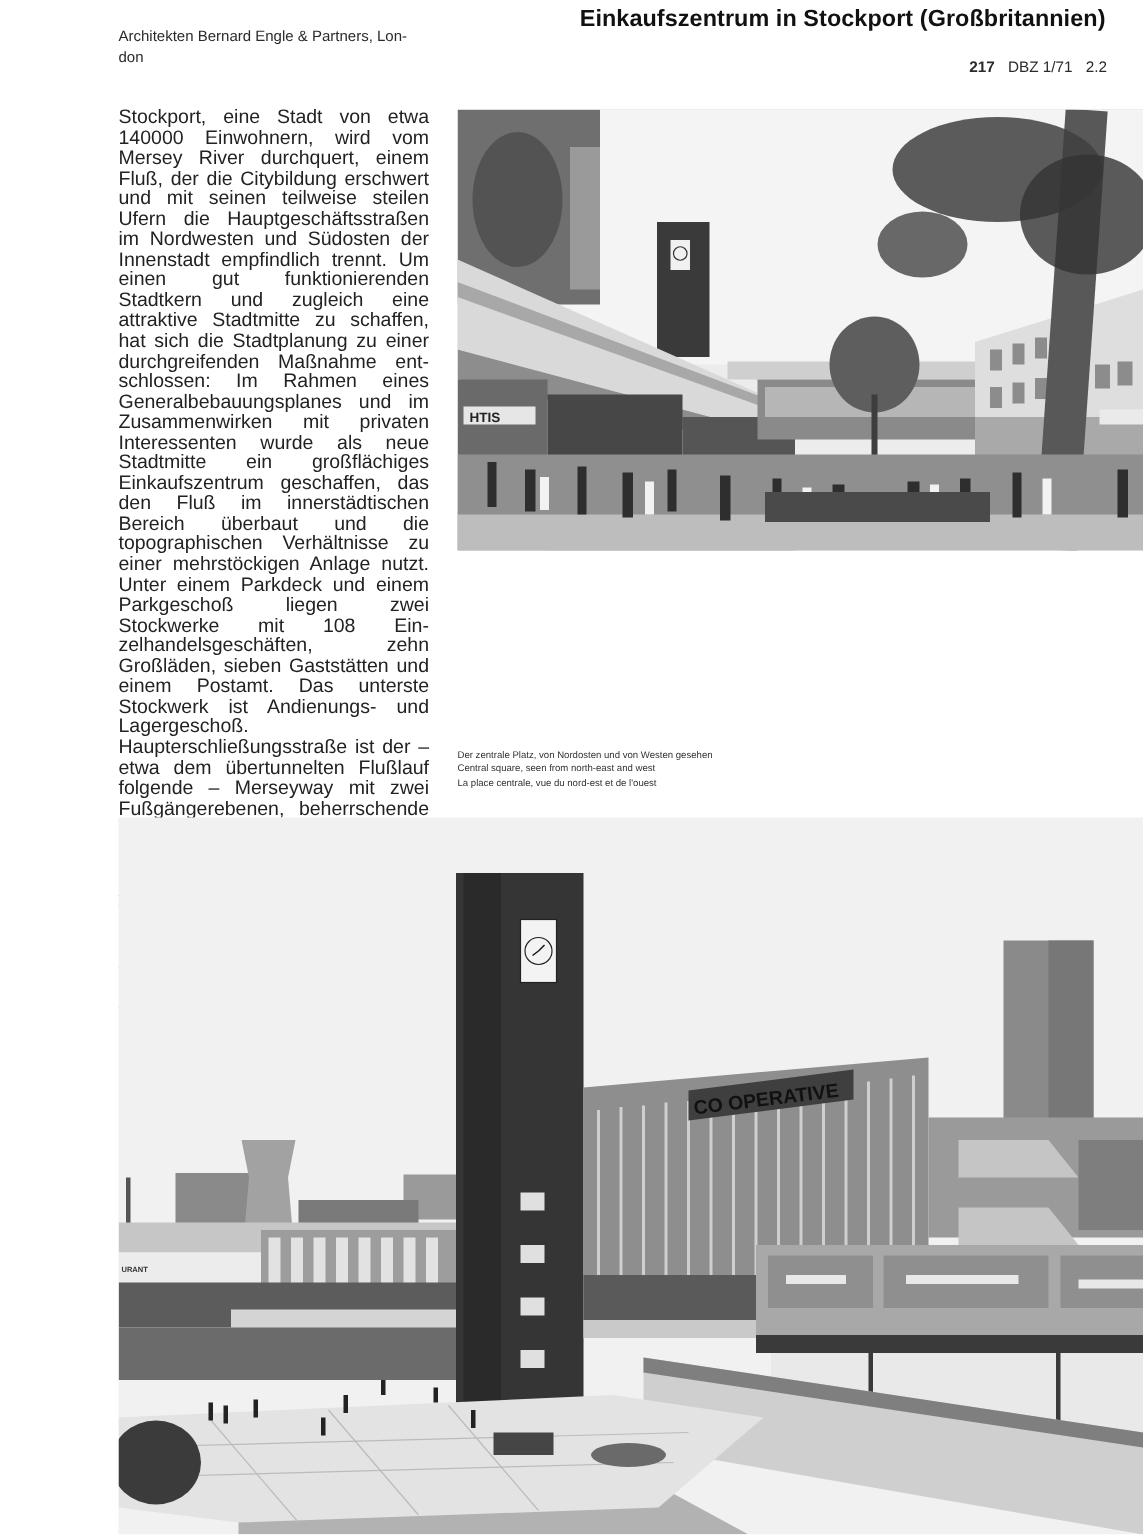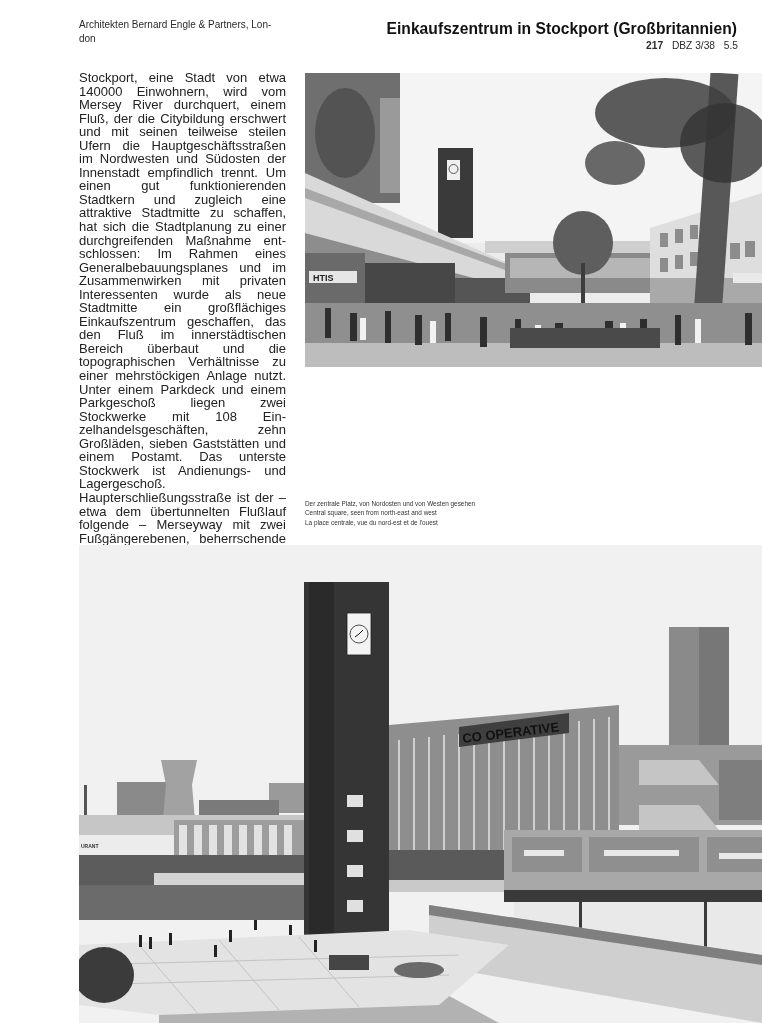--- a/index.html
+++ b/index.html
@@ -4,21 +4,21 @@
   <style>
     * { box-sizing: border-box; margin: 0; padding: 0; }
     html, body { width: 762px; height: 1023px; background: #ffffff; overflow: hidden; }
     body { position: relative; font-family: "Liberation Sans", sans-serif; color: #1c1c1c; }
 
     .architect {
       position: absolute; left: 79px; top: 18px; width: 215px;
       font-size: 10px; line-height: 14px; color: #2a2a2a;
     }
     .page-title {
-      position: absolute; left: 380px; top: 20px; width: 357px;
+      position: absolute; left: 380px; top: 4px; width: 357px;
       font-size: 15.6px; font-weight: bold; text-align: right; color: #111;
       letter-spacing: 0.05px; white-space: nowrap;
     }
     .pageref {
       position: absolute; right: 24px; top: 40px;
       font-size: 10.2px; color: #2a2a2a; white-space: nowrap;
     }
     .pageref .pnum { font-weight: bold; }
     .pageref span { margin-left: 6px; margin-top: 20px; }
     .pageref span:first-child { margin-left: 0; }
@@ -47,22 +47,22 @@
 
 <div class="architect">
   <div>Architekten Bernard Engle &amp; Partners, Lon-</div>
   <div>don</div>
 </div>
 
 <h1 class="page-title">Einkaufszentrum in Stockport (Großbritannien)</h1>
 
 <div class="pageref">
   <span class="pnum">217</span>
-  <span>DBZ 3/38</span>
-  <span>5.5</span>
+  <span>DBZ 1/71</span>
+  <span>2.2</span>
 </div>
 
 <p class="body-text">Stockport, eine Stadt von etwa 140000 Einwohnern, wird vom Mersey River durch­quert, einem Fluß, der die Citybildung erschwert und mit seinen teilweise steilen Ufern die Hauptgeschäftsstraßen im Nordwe­sten und Südosten der Innenstadt empfind­lich trennt. Um einen gut funktionierenden Stadtkern und zugleich eine attraktive Stadt­mitte zu schaffen, hat sich die Stadtplanung zu einer durchgreifenden Maßnahme ent­schlossen: Im Rahmen eines Generalbebau­ungsplanes und im Zusammenwirken mit pri­vaten Interessenten wurde als neue Stadt­mitte ein großflächiges Einkaufszentrum geschaffen, das den Fluß im innerstädtischen Bereich überbaut und die topographischen Verhältnisse zu einer mehrstöckigen Anlage nutzt. Unter einem Parkdeck und einem Park­geschoß liegen zwei Stockwerke mit 108 Ein­zelhandelsgeschäften, zehn Großläden, sie­ben Gaststätten und einem Postamt. Das unterste Stockwerk ist Andienungs- und Lagergeschoß. Haupterschließungsstraße ist der – etwa dem übertunnelten Flußlauf fol­gende – Merseyway mit zwei Fußgängerebe­nen, beherrschende Mitte ein mit Grünanla­gen und Bänken versehener, mit einem Glockenturm akzentuierter Platz. Auf den Merseyway stoßen teilweise überdachte Ne­benstraßen. Treppenanlagen, Fahrtreppen und Aufzüge verbinden alle Stockwerke, so daß die nur dem Fußgängerverkehr vorbehal­tene Einkaufszentrums-Stadtmitte der Bevöl­kerung die Möglichkeit zu unbeschwertem Shopping gibt.</p>
 
 <div class="photo photo-top">
   <svg viewBox="0 0 457 294" preserveAspectRatio="none">
     <rect x="0" y="0" width="457" height="294" fill="#ececec"></rect>
 
     <rect x="0" y="0" width="457" height="170" fill="#f4f4f4"></rect>
 

